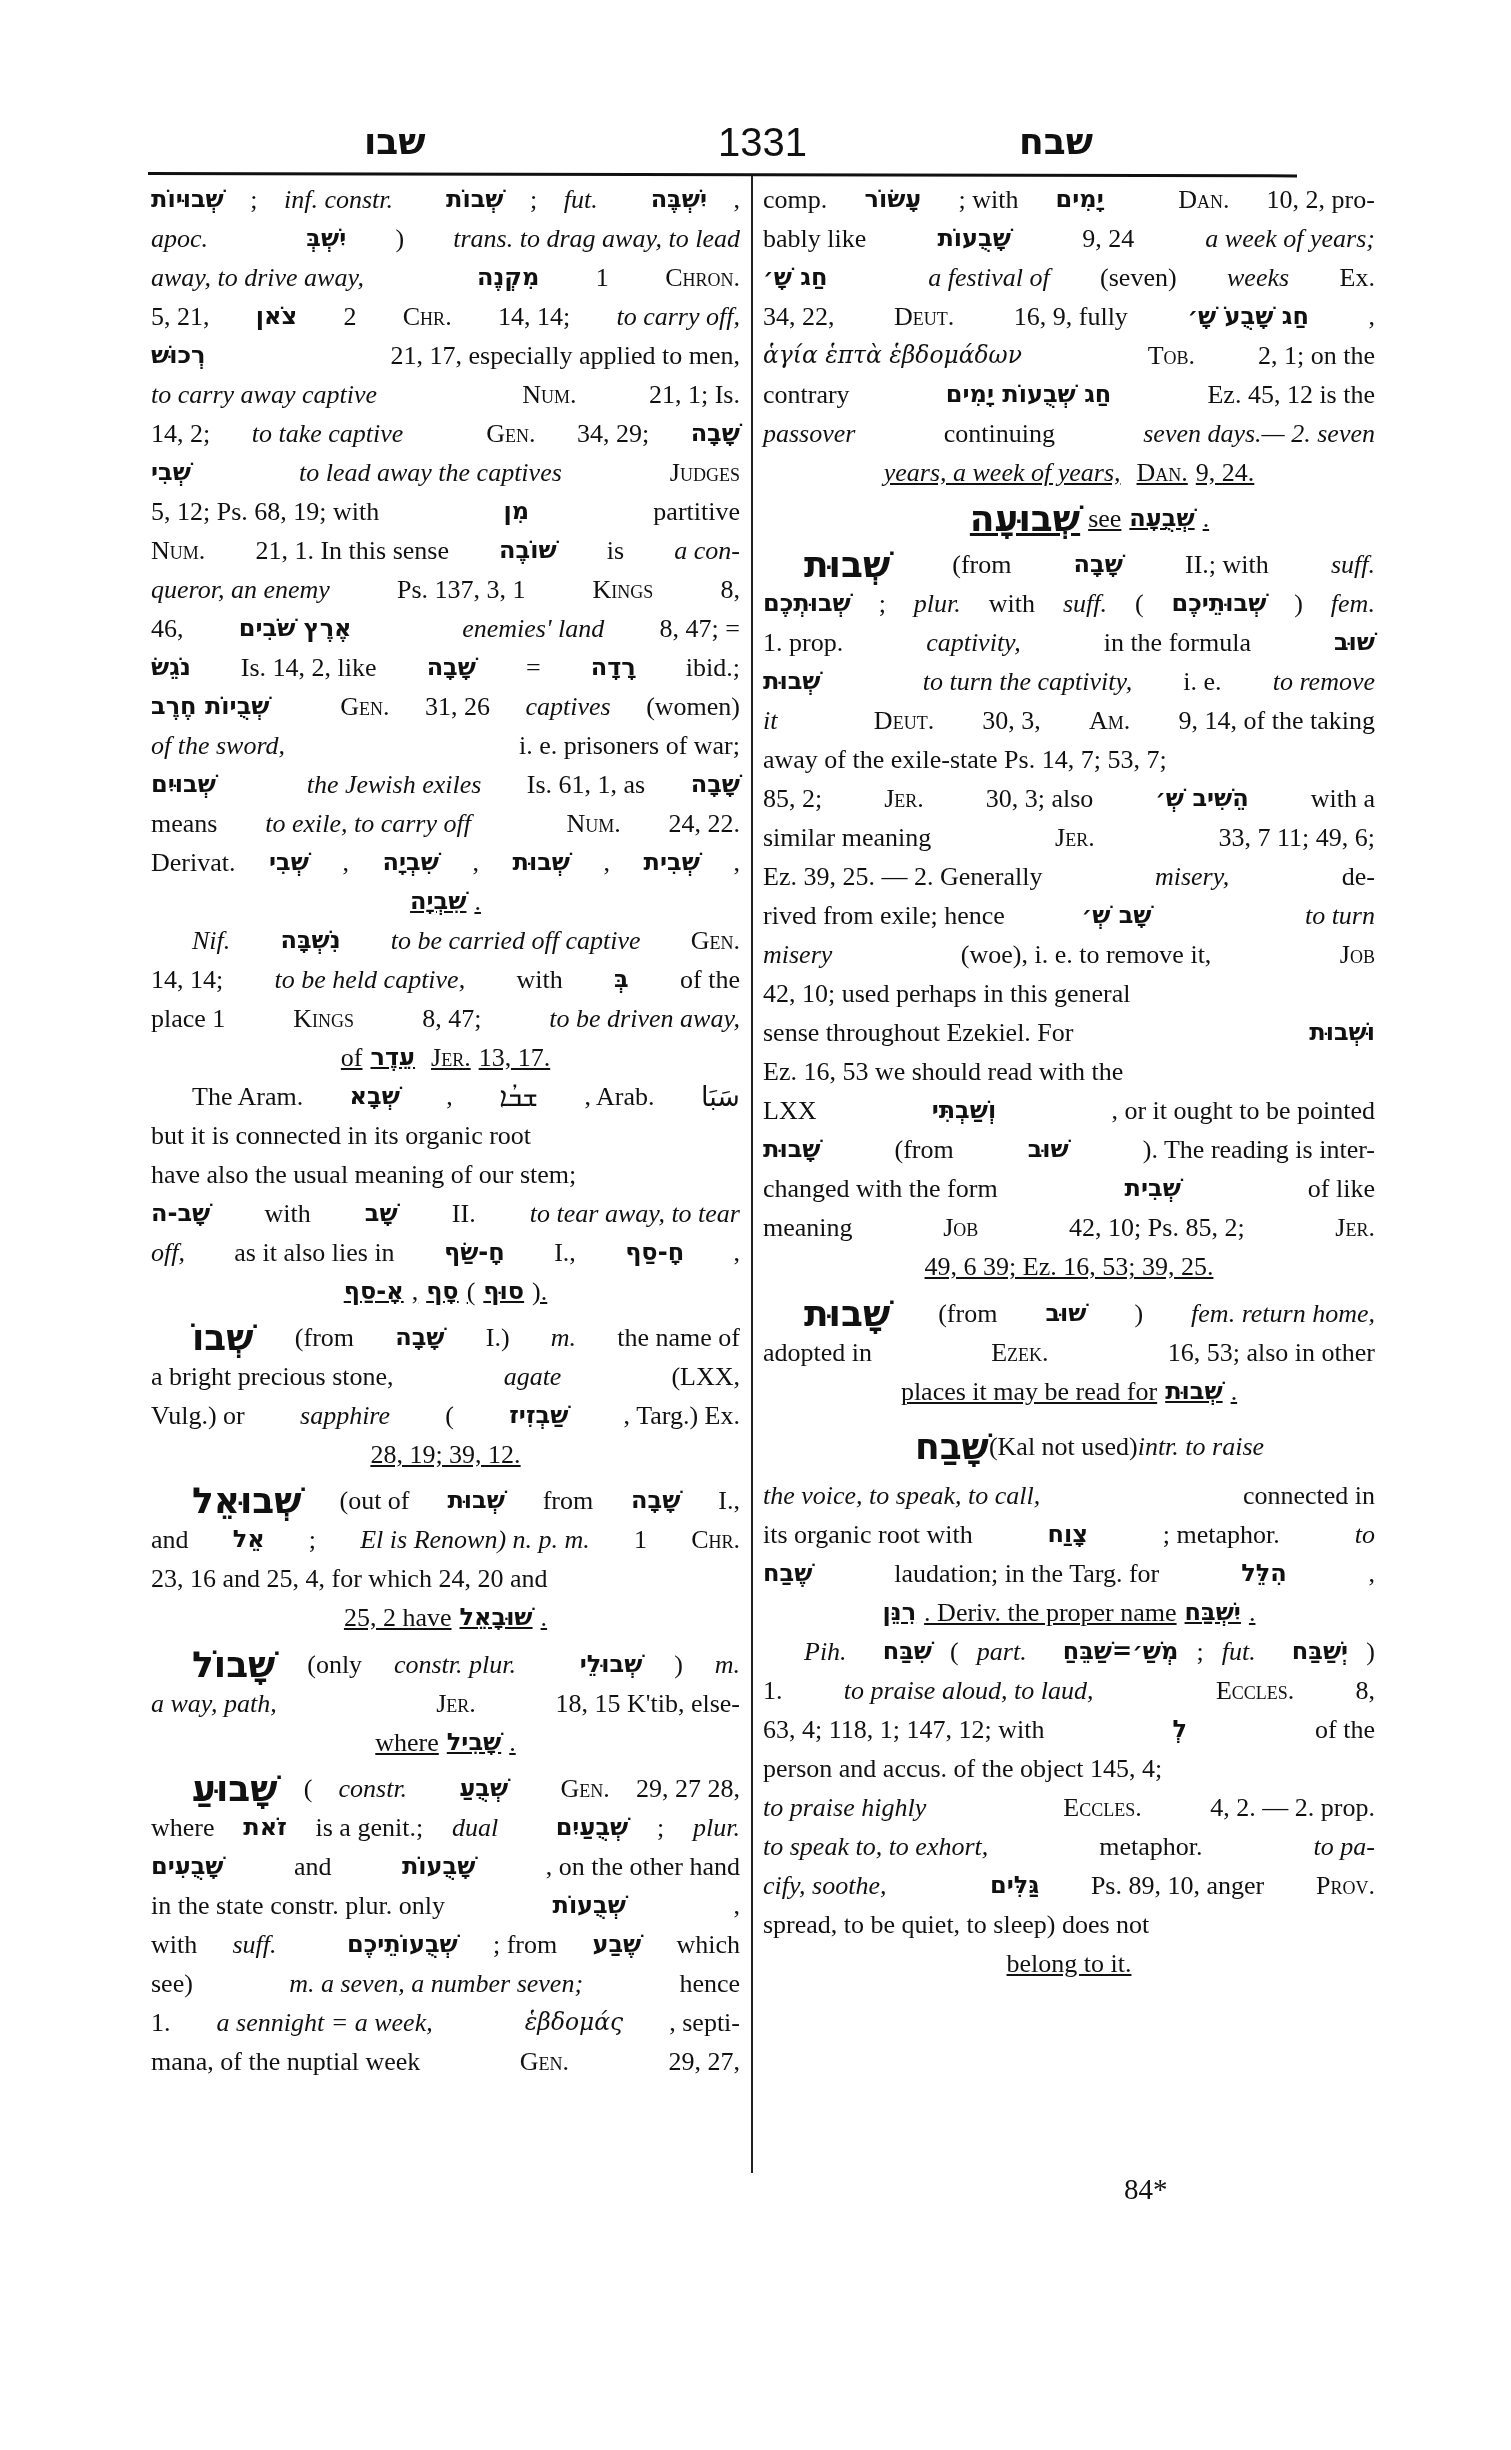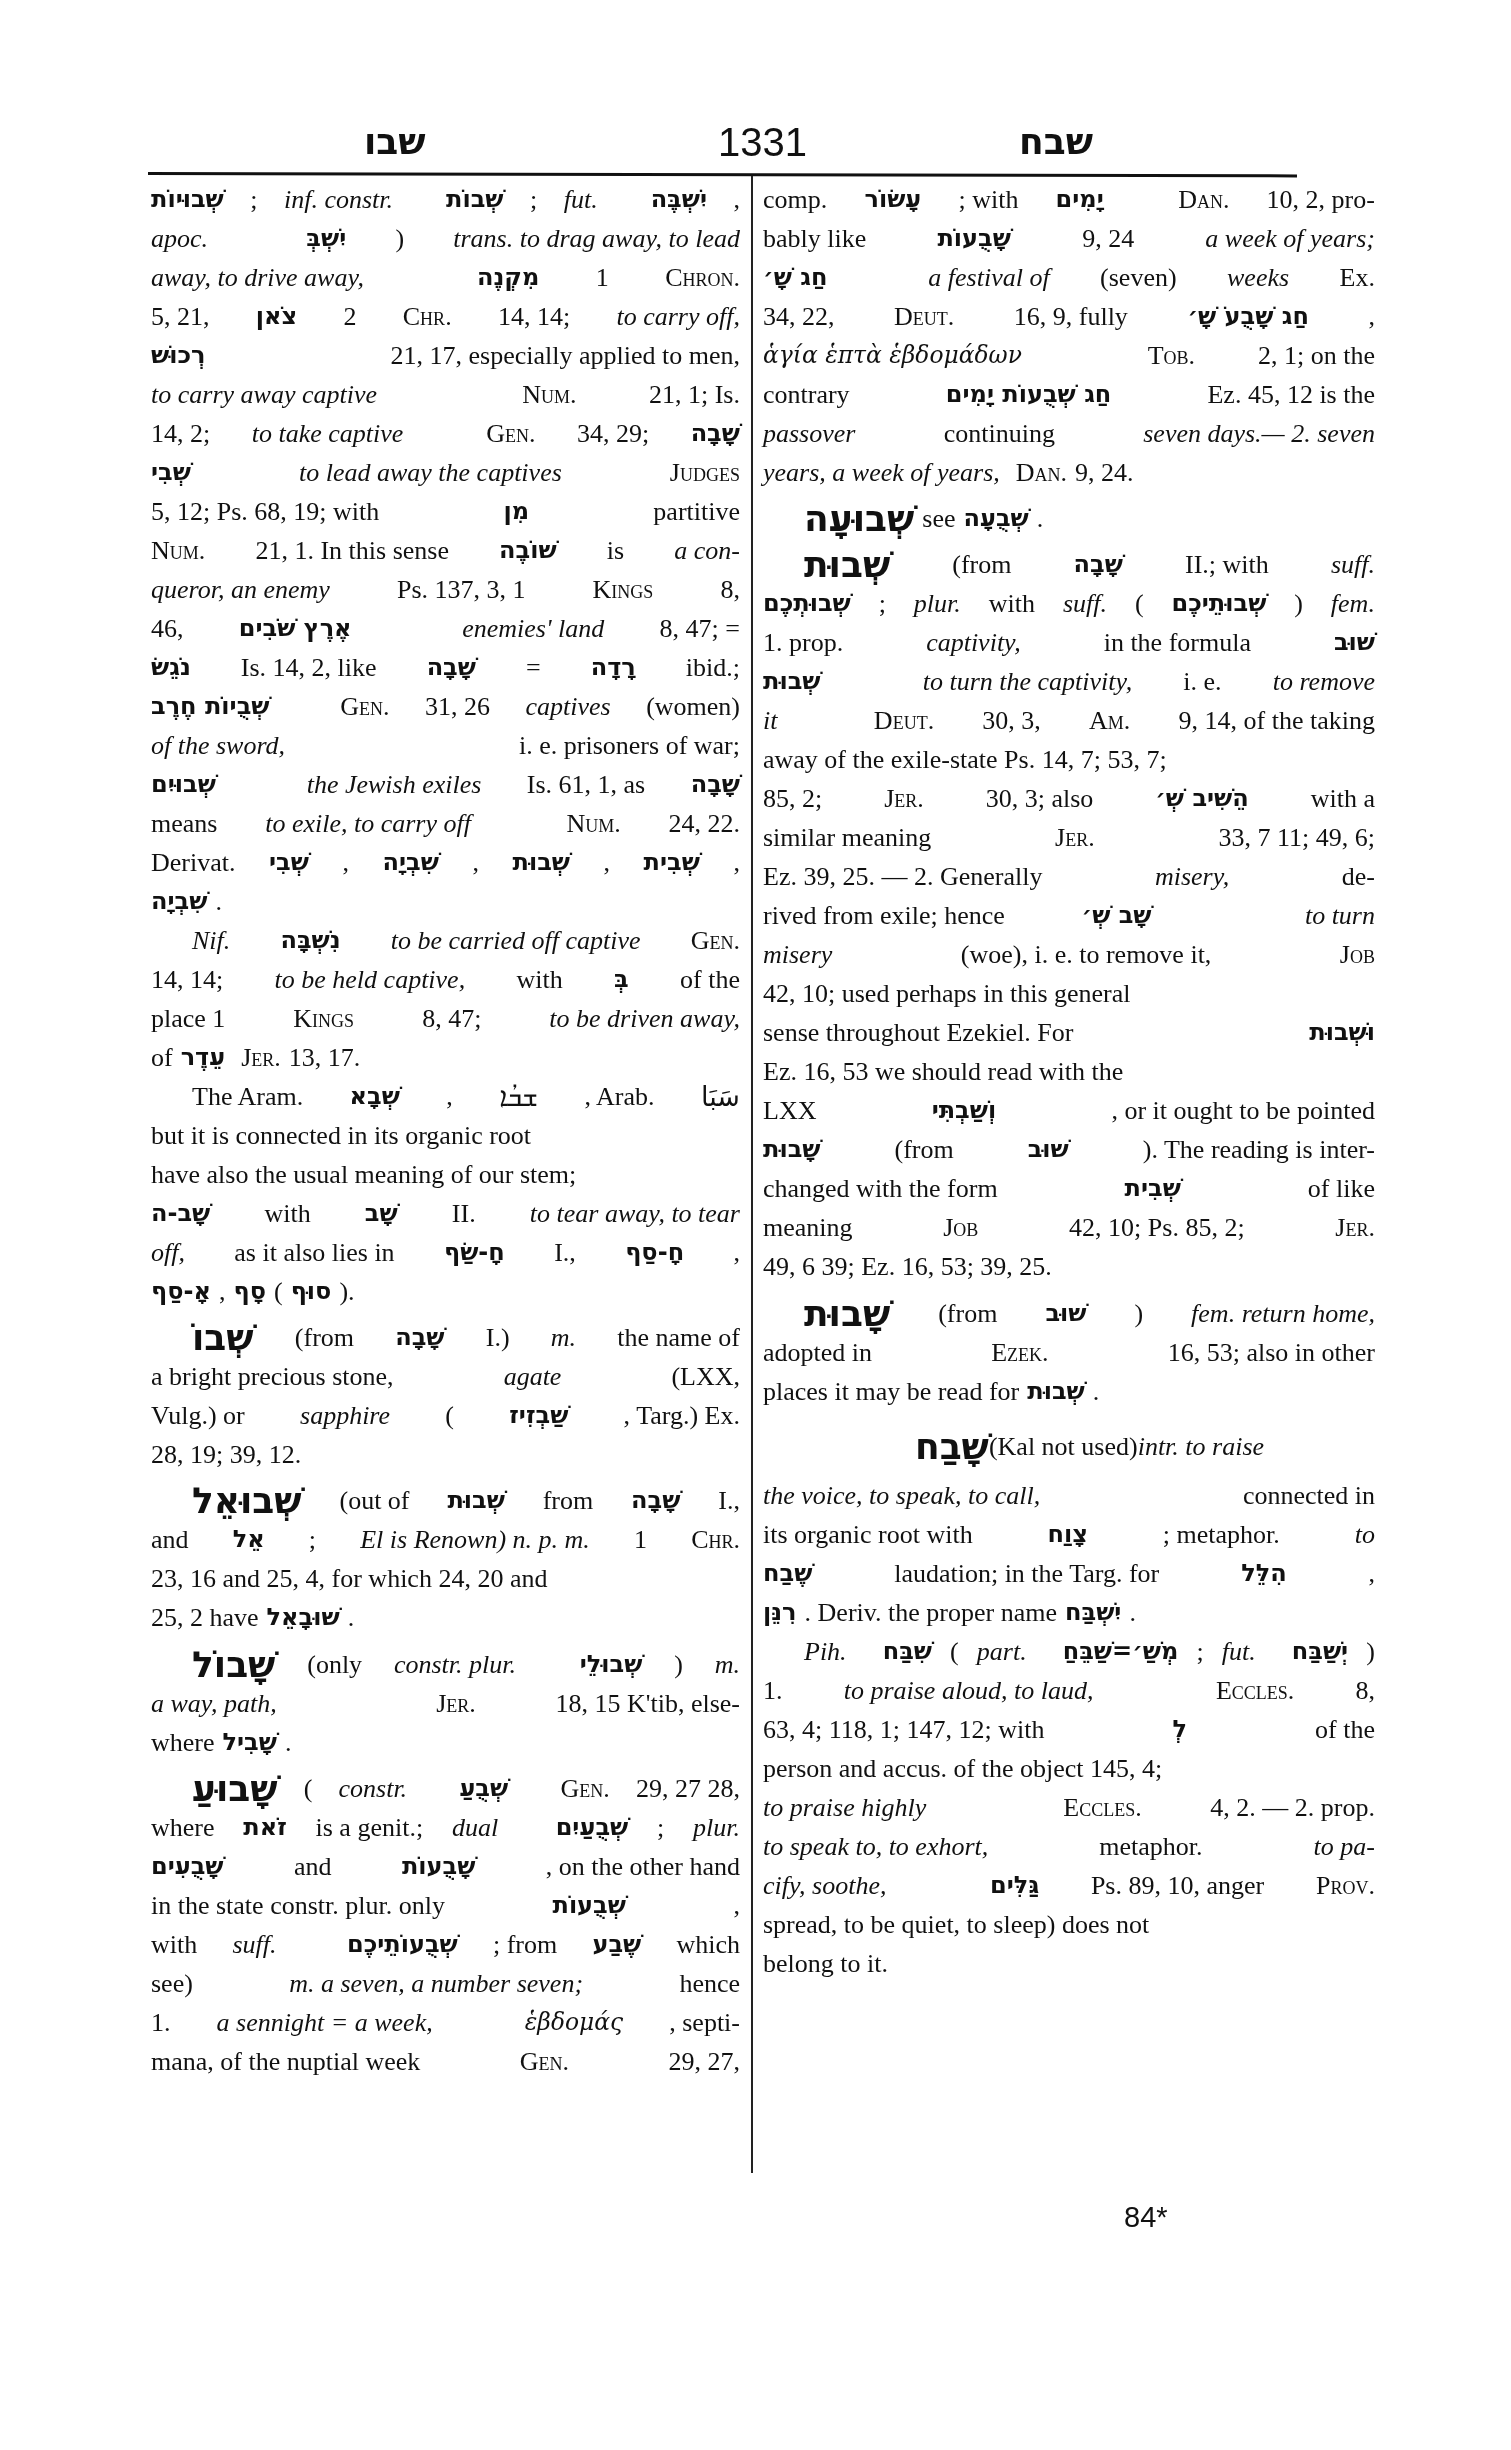--- a/index.html
+++ b/index.html
@@ -10,32 +10,32 @@
   .rh-left { left: 364px; font-weight: bold; }
   .rh-center { left: 718px; font-family: Liberation Sans, sans-serif; font-size: 40px; }
   .rh-right { left: 1019px; font-weight: bold; }
   .rule { position: absolute; left: 148px; top: 172px; width: 1149px; height: 2.7px; background: #111; transform: rotate(0.12deg); transform-origin: left; }
   .divider { position: absolute; left: 751px; top: 176px; width: 1.8px; height: 1997px; background: #222; }
   .col { position: absolute; top: 180px; }
   .col-left { left: 151px; width: 589px; }
   .col-right { left: 763px; width: 612px; }
   .ln { height: 39px; line-height: 39px; font-size: 26px; white-space: nowrap;
         display: flex; justify-content: space-between; font-family: "Liberation Serif", "DejaVu Serif", serif; }
-  .ln.last { justify-content: flex-start; }
+  .ln.last { justify-content: center; text-decoration: underline; }
   .ln.last span + span { margin-left: 8px; }
   .ln.indent { padding-left: 41px; }
   .ln.gap { margin-top: 7.2px; }
   .ln.tall { height: 58px; line-height: 58px; justify-content: center; }
   .he { font-family: "DejaVu Sans", sans-serif; font-weight: bold; font-size: 24px; direction: rtl; unicode-bidi: isolate; }
   .he-lg { font-family: "DejaVu Sans", sans-serif; font-weight: bold; font-size: 36px; direction: rtl; unicode-bidi: isolate; }
   .it { font-style: italic; }
   .sc { font-variant: small-caps; }
   .ar { font-family: "DejaVu Sans", sans-serif; font-size: 27px; direction: rtl; unicode-bidi: isolate; }
   .gr { font-style: italic; font-family: "DejaVu Serif", serif; font-size: 23.4px; }
-  .folio { position: absolute; left: 1124px; top: 2173px; font-size: 29px; font-family: Liberation Sans, sans-serif; margin-top: 28px; }
+  .folio { position: absolute; left: 1124px; top: 2173px; font-size: 29px; font-family: Liberation Serif, serif; }
 </style>
 </head>
 <body>
 
 <div class="page">
   <div class="running-head rh-left he-lg">שבו</div>
   <div class="running-head rh-center">1331</div>
   <div class="running-head rh-right he-lg">שבח</div>
   <div class="rule"></div>
   <div class="divider"></div>

